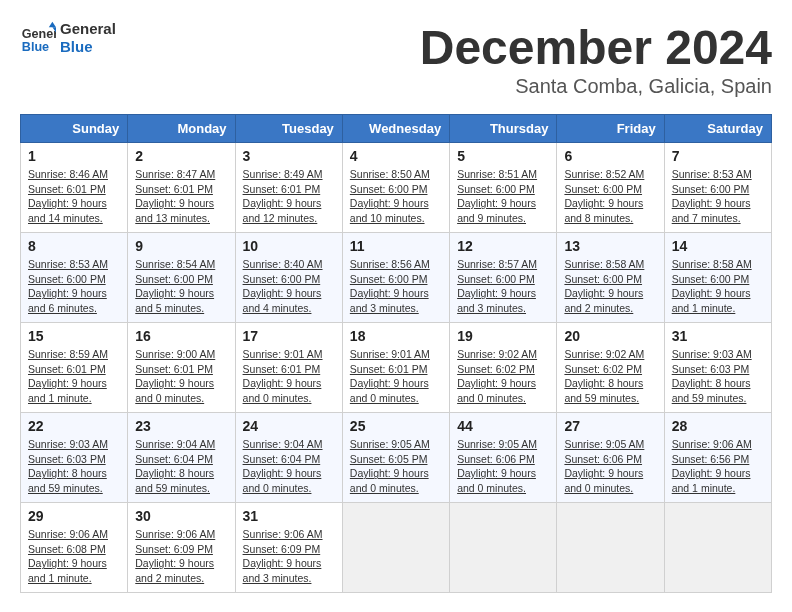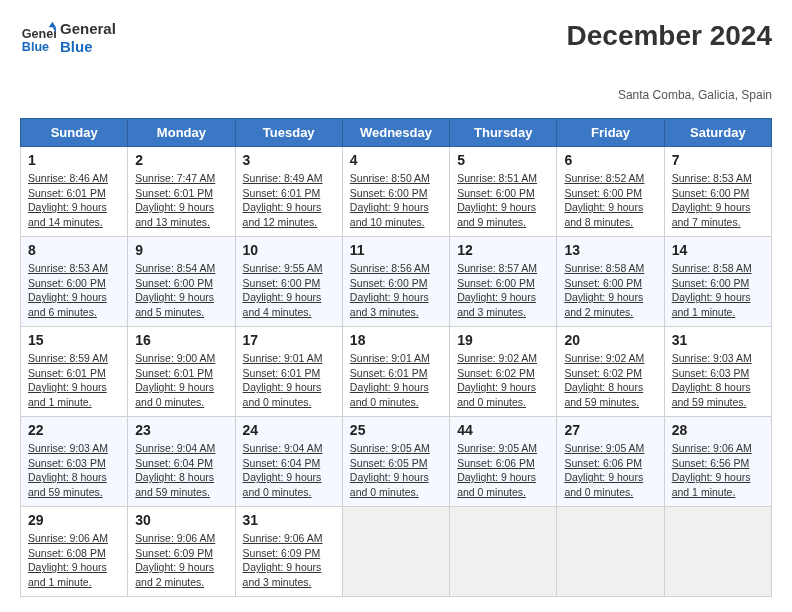--- a/index.html
+++ b/index.html
@@ -22,38 +22,37 @@
       gap: 4px;
     }
     .logo-icon {
       width: 36px;
       height: 36px;
     }
     .title-block {
       text-align: right;
     }
     .month-title {
-      font-size: 28px;
+      font-size: 48px;
       font-weight: bold;
       color: #333;
     }
     .location-title {
-      font-size: 12px;
+      font-size: 20px;
       color: #555;
-      margin-top: 36px;
     }
     .calendar-table {
       width: 100%;
       border-collapse: collapse;
       font-size: 11px;
     }
     .calendar-table th {
       background: #3a77c5;
       color: #fff;
-      text-align: center;
+      text-align: right;
       padding: 6px 8px;
       font-size: 13px;
       font-weight: bold;
       border: 1px solid #2e60a0;
     }
     .calendar-table td {
       vertical-align: top;
       padding: 5px 7px;
       border: 1px solid #d0d0d0;
       background: #fff;
@@ -121,21 +120,21 @@
         <span class="day-number">1</span>
         <div class="day-info">
           <span>Sunrise: 8:46 AM</span><br>
           <span>Sunset: 6:01 PM</span><br>
           <span>Daylight: 9 hours and 14 minutes.</span>
         </div>
       </td>
         <td>
         <span class="day-number">2</span>
         <div class="day-info">
-          <span>Sunrise: 7:47 AM</span><br>
+          <span>Sunrise: 8:47 AM</span><br>
           <span>Sunset: 6:01 PM</span><br>
           <span>Daylight: 9 hours and 13 minutes.</span>
         </div>
       </td>
         <td>
         <span class="day-number">3</span>
         <div class="day-info">
           <span>Sunrise: 8:49 AM</span><br>
           <span>Sunset: 6:01 PM</span><br>
           <span>Daylight: 9 hours and 12 minutes.</span>
@@ -187,21 +186,21 @@
         <span class="day-number">9</span>
         <div class="day-info">
           <span>Sunrise: 8:54 AM</span><br>
           <span>Sunset: 6:00 PM</span><br>
           <span>Daylight: 9 hours and 5 minutes.</span>
         </div>
       </td>
         <td>
         <span class="day-number">10</span>
         <div class="day-info">
-          <span>Sunrise: 9:55 AM</span><br>
+          <span>Sunrise: 8:40 AM</span><br>
           <span>Sunset: 6:00 PM</span><br>
           <span>Daylight: 9 hours and 4 minutes.</span>
         </div>
       </td>
         <td>
         <span class="day-number">11</span>
         <div class="day-info">
           <span>Sunrise: 8:56 AM</span><br>
           <span>Sunset: 6:00 PM</span><br>
           <span>Daylight: 9 hours and 3 minutes.</span>

